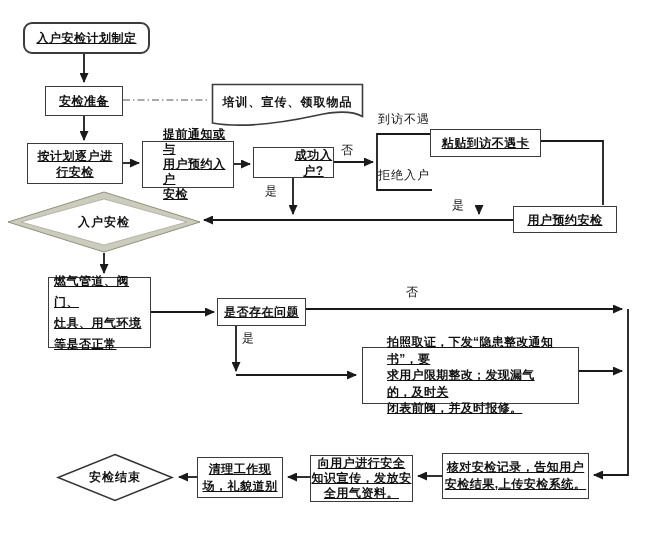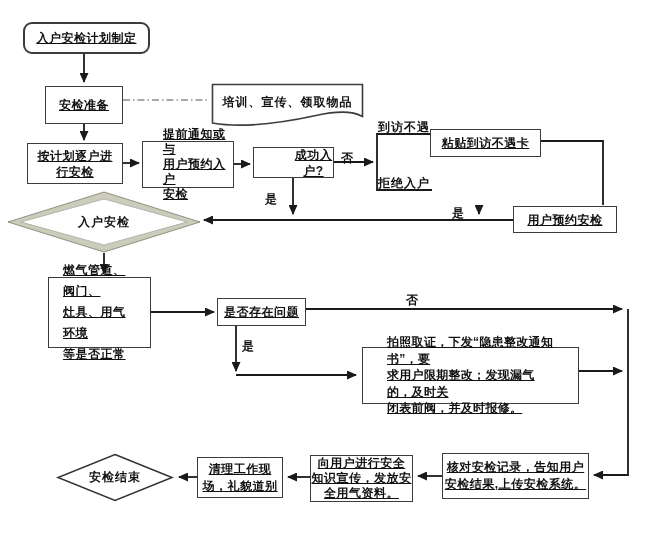--- a/index.html
+++ b/index.html
@@ -10,22 +10,22 @@
         display:flex;align-items:center;justify-content:center;text-align:center;
         font-size:12px;font-weight:bold;line-height:16px;letter-spacing:0.5px;
         white-space:pre-line;z-index:2;text-decoration:underline;}
   .node.round{border-radius:9px;border-width:2px;}
   .node.lft{justify-content:flex-start;text-align:left;}
   .shapebox{position:absolute;box-sizing:border-box;z-index:2;text-align:right;}
   .shapebox .cap{position:absolute;left:0;top:0;right:0;bottom:0;display:flex;
         align-items:center;justify-content:center;font-size:12px;font-weight:bold;
         letter-spacing:1px;white-space:pre-line;}
   .shapebox svg{position:absolute;left:0;top:0;}
-  .lbl{position:absolute;font-size:12px;font-weight:bold;letter-spacing:1px;z-index:3;
-       white-space:nowrap;margin-top:8px;}
+  .lbl{position:absolute;font-size:12px;font-weight:normal;letter-spacing:1px;z-index:3;
+       white-space:nowrap;}
 </style>
 </head>
 <body>
 
 <div class="stage">
 
   <svg class="wires" width="650" height="537" viewBox="0 0 650 537">
     <defs>
       <marker id="arr" markerUnits="userSpaceOnUse" markerWidth="10" markerHeight="9" refX="9" refY="4.5" orient="auto">
         <path d="M0,0 L10,4.5 L0,9 Z" fill="#1a1a1a"></path>
@@ -51,21 +51,21 @@
       <path d="M579 371 H622" marker-end="url(#arr)"></path>
       <path d="M442 476 H418" marker-end="url(#arr)"></path>
       <path d="M310 477 H288" marker-end="url(#arr)"></path>
       <path d="M197 477 H179" marker-end="url(#arr)"></path>
     </g>
     <path d="M123 100 H209" stroke="#555" stroke-width="1.2" fill="none" stroke-dasharray="7 3 1.5 3"></path>
   </svg>
 
   <div class="node round" style="left:23px;top:22px;width:127px;height:32px;">入户安检计划制定</div>
 
-  <div class="node" style="left:45px;top:86px;width:78px;height:38px;">安检准备</div>
+  <div class="node" style="left:45px;top:86px;width:78px;height:30px;">安检准备</div>
 
   <div class="shapebox" style="left:211px;top:83px;width:153px;height:46px;">
     <svg width="153" height="46" viewBox="0 0 153 46">
       <path d="M1.5 1.5 H151.5 V33.5 C140 27 123 28.5 105 32.5 C75 39 35 46 1.5 40 Z" fill="#ffffff" stroke="#3c3c3c" stroke-width="1.6"></path>
     </svg>
     <div class="cap" style="bottom:8px;">培训、宣传、领取物品</div>
   </div>
 
   <div class="node" style="left:27px;top:143px;width:96px;height:41px;">按计划逐户进
 行安检</div>
@@ -82,21 +82,21 @@
   <div class="node" style="left:513px;top:206px;width:104px;height:27px;">用户预约安检</div>
 
   <div class="shapebox" style="left:6px;top:191px;width:196px;height:62px;">
     <svg width="196" height="62" viewBox="0 0 196 62">
       <polygon points="98,1 194,31 98,61 2,31" fill="#ccccbc" stroke="#90907f" stroke-width="1"></polygon>
       <polygon points="98,8 181,31 98,54 15,31" fill="#ffffff" stroke="#aaaaa0" stroke-width="0.8"></polygon>
     </svg>
     <div class="cap">入户安检</div>
   </div>
 
-  <div class="node lft" style="left:48px;top:277px;width:103px;height:71px;padding:4px 14px;line-height:21px;">燃气管道、阀门、
+  <div class="node lft" style="left:48px;top:277px;width:103px;height:71px;padding:4px 5px;line-height:21px;">燃气管道、阀门、
 灶具、用气环境
 等是否正常</div>
 
   <div class="node" style="left:217px;top:298px;width:89px;height:28px;">是否存在问题</div>
 
   <div class="node lft" style="left:362px;top:347px;width:217px;height:57px;padding:4px 24px;line-height:16.5px;letter-spacing:0.3px;">拍照取证，下发“隐患整改通知书”，要
 求用户限期整改；发现漏气的，及时关
 闭表前阀，并及时报修。</div>
 
   <div class="node" style="left:442px;top:453px;width:147px;height:46px;line-height:17px;">核对安检记录，告知用户

